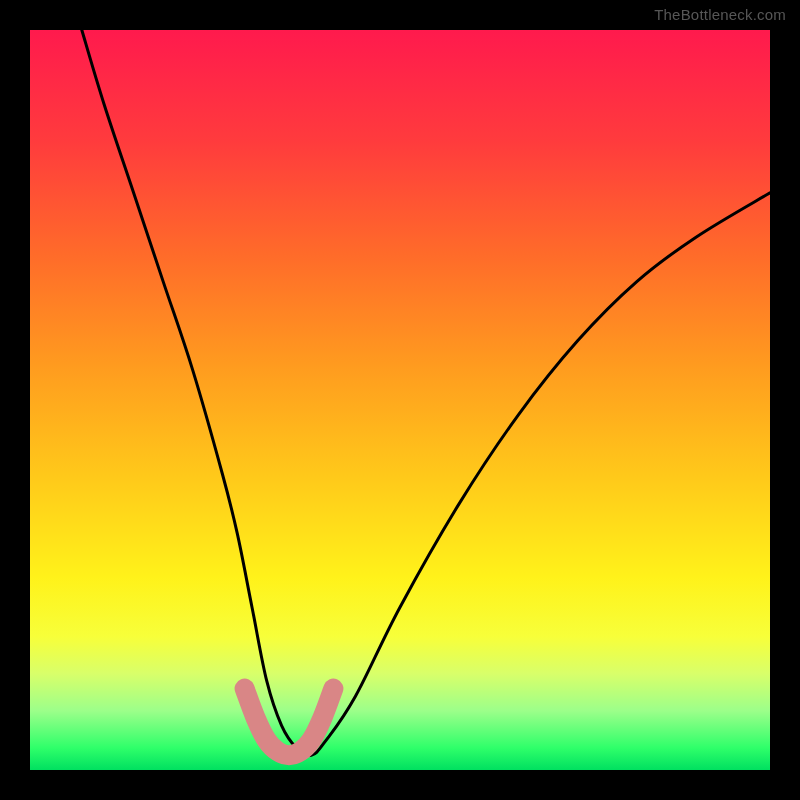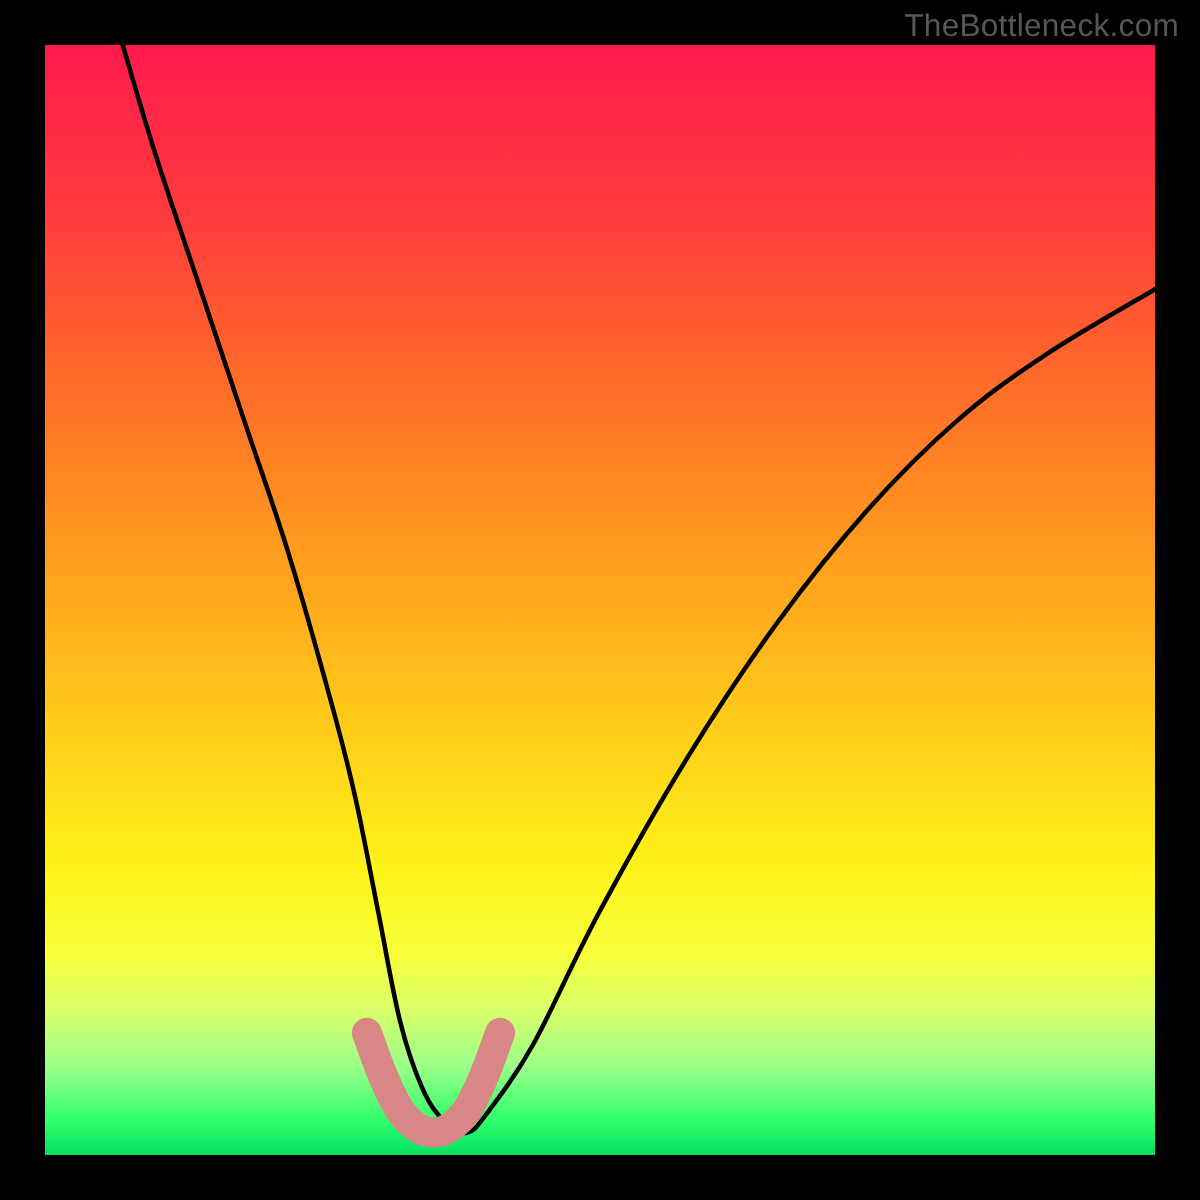--- a/index.html
+++ b/index.html
@@ -38,21 +38,21 @@
       #9cff8a 92%,
       #2fff6a 97%,
       #00e060 100%
     );
   }
   .watermark {
     position: absolute;
     top: 6px;
     right: 14px;
     color: #575757;
-    font-size: 21px;
+    font-size: 15px;
     letter-spacing: 0.2px;
     font-weight: 500;
     user-select: none;
   }
   svg.curve {
     position: absolute;
     left: 0;
     top: 0;
     width: 740px;
     height: 740px;

